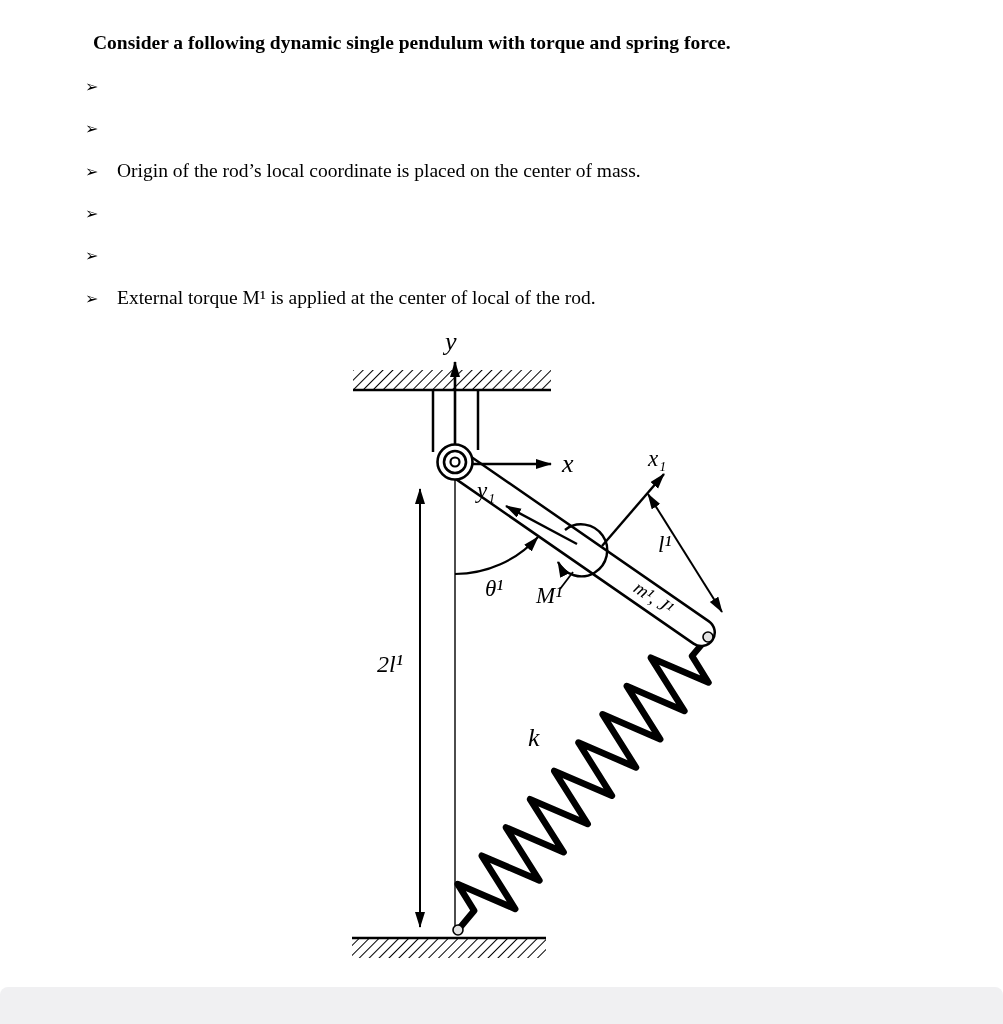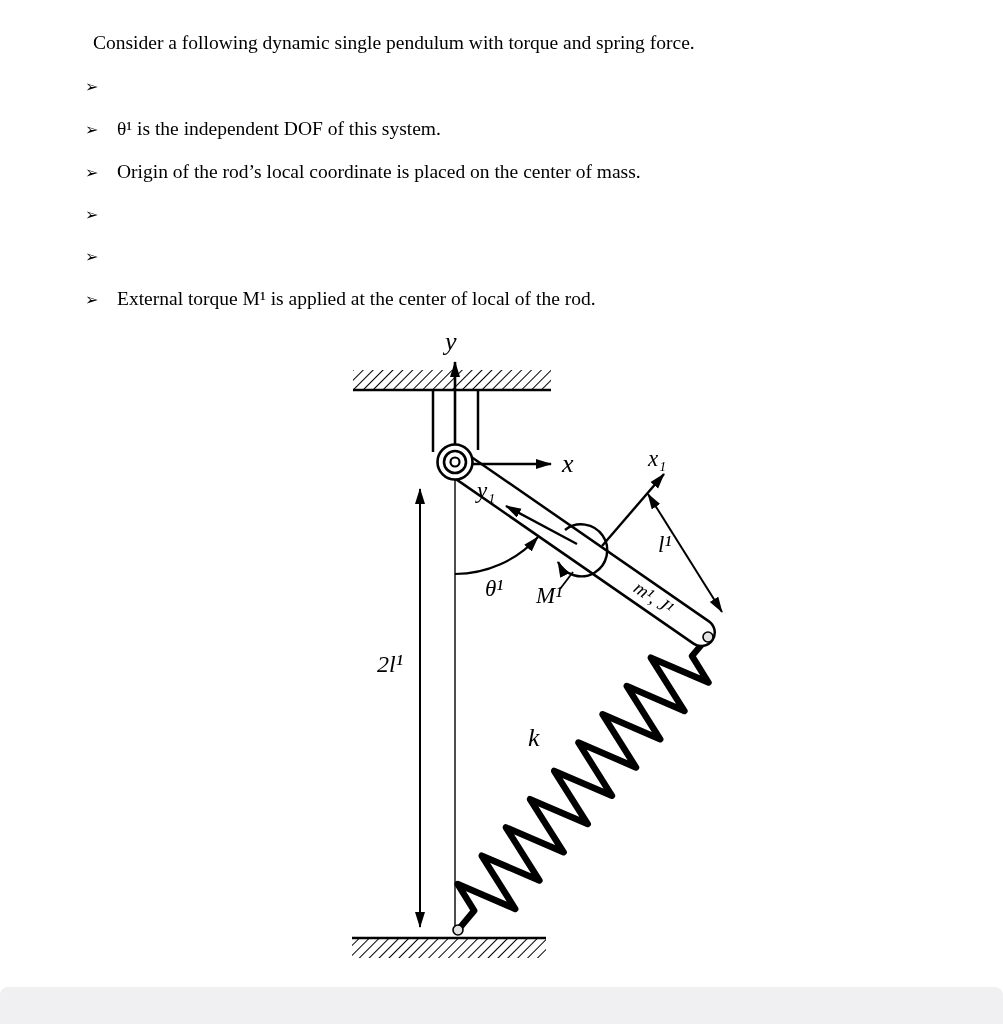--- a/index.html
+++ b/index.html
@@ -4,21 +4,21 @@
 <style>
   html,body{margin:0;padding:0;}
   body{
     width:1003px;height:1024px;overflow:hidden;background:#ffffff;
     font-family:"Liberation Serif", serif;color:#000;
     position:relative;
   }
   .page{position:relative;width:1003px;height:1024px;background:#ffffff;}
   .text-block{position:absolute;top:30px;left:0;right:0;}
   .doc-title{
-    margin:0 0 0 93px;font-size:19.5px;font-weight:400;line-height:25px;
+    margin:0 0 0 93px;font-size:19.5px;font-weight:700;line-height:25px;
     white-space:nowrap;
   }
   ul.bullet-list{
     list-style:none;margin:19px 0 0 0;padding:0 0 0 85px;
   }
   ul.bullet-list li{
     display:flex;align-items:baseline;margin-bottom:17px;line-height:25px;
     font-size:19.5px;white-space:nowrap;
   }
   .bullet-marker{
@@ -38,21 +38,20 @@
 <div class="page">
 
   <div class="text-block">
     <p class="doc-title">Consider a following dynamic single pendulum with torque and spring force.</p>
     <ul class="bullet-list">
       <li>
         <span class="bullet-marker">➢</span>
       </li>
       <li>
         <span class="bullet-marker">➢</span>
-        <span>θ¹ is the independent DOF of this system.</span>
       </li>
       <li>
         <span class="bullet-marker">➢</span>
         <span>Origin of the rod’s local coordinate is placed on the center of mass.</span>
       </li>
       <li>
         <span class="bullet-marker">➢</span>
       </li>
       <li>
         <span class="bullet-marker">➢</span>

